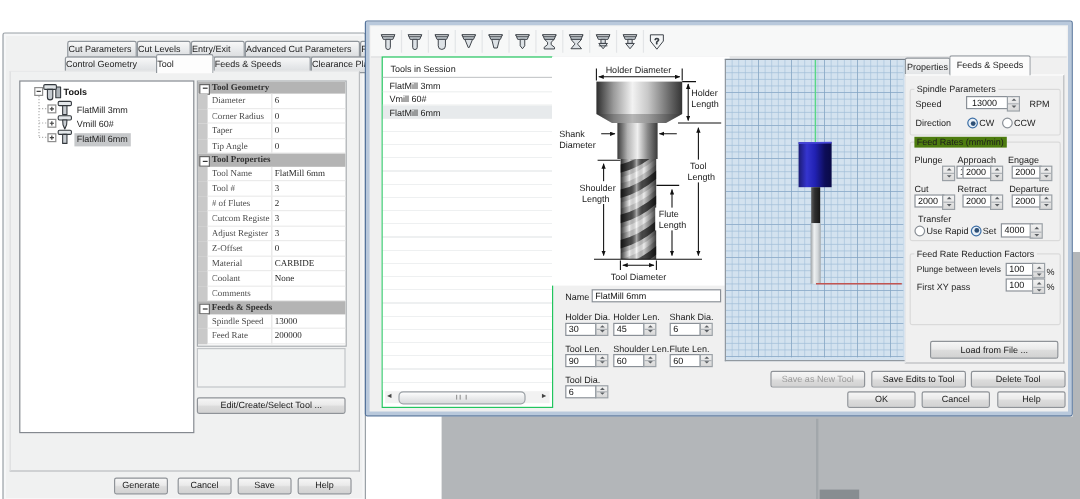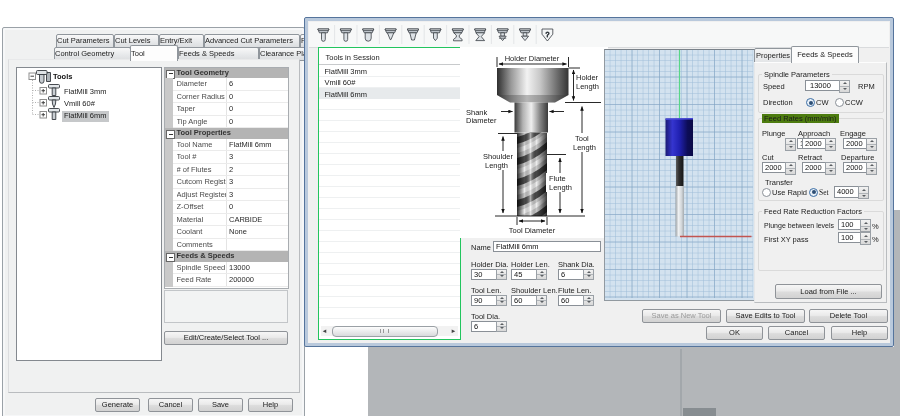--- a/index.html
+++ b/index.html
@@ -99,21 +99,21 @@
         <rect x="31.5" y="40.5" width="11" height="3.5" rx="1" fill="#e3e7ea"></rect>
         <path d="M35.2 44 h3.6 v7.5 h-3.6 z" fill="#c9ced3"></path>
       </g>
     </svg>
     <div class="lbl" style="left:36px;top:4px;font-weight:bold;color:#111;">Tools</div>
     <div class="lbl" style="left:47px;top:19px;">FlatMill 3mm</div>
     <div class="lbl" style="left:47px;top:31px;">Vmill 60#</div>
     <div class="lbl" style="left:45px;top:42.5px;background:#c6c8ca;padding:0.5px 2px 1.5px 2px;">FlatMill 6mm</div>
   </div>
 
-  <div class="abs" id="pgrid" style="left:160.5px;top:39px;width:123px;height:220px;background:#fff;border:1px solid #a8acb0;overflow:hidden;">
+  <div class="abs" id="pgrid" style="left:160.5px;top:39px;width:123px;height:220px;background:#fff;border:1px solid #a8acb0;overflow:hidden;font-family:Liberation Serif, serif;">
     <div class="grow ghead" style="top:0.0px;height:10.4px;line-height:10.5px;">
           <span class="gm"></span>
           <span class="gt">Tool Geometry</span>
         </div>
     <div class="grow" style="top:10.4px;height:12.5px;line-height:12.5px;">
           <span class="gg"></span>
           <span class="gd"></span>
           <span class="gb"></span>
           <span class="gl">Diameter</span>
           <span class="gv">6</span>
@@ -528,21 +528,21 @@
         <i></i>
       </div>
   <div class="tb" style="left:538px;top:143.5px;width:19px;height:9px;">2000</div>
       <div class="spin" style="left:561px;top:143.5px;height:11px;">
         <i></i>
       </div>
   <div class="lbl" style="left:460px;top:160px;">Transfer</div>
   <div class="radio" style="left:457px;top:169.5px;"></div>
       <div class="lbl" style="left:467px;top:169.5px;">Use Rapid</div>
   <div class="radio on" style="left:504px;top:169.5px;"></div>
-      <div class="lbl" style="left:514px;top:169.5px;font-family:Liberation Serif, serif;">Set</div>
+      <div class="lbl" style="left:514px;top:169.5px;">Set</div>
   <div class="tb" style="left:529px;top:168px;width:21px;height:9.5px;">4000</div>
       <div class="spin" style="left:553px;top:168px;height:11px;">
         <i></i>
       </div>
 
   <div class="grpline" style="left:453px;top:193px;width:124px;height:58px;"></div>
   <div class="lbl" style="left:457px;top:189px;background:#f0f0f0;padding:0 2px;">Feed Rate Reduction Factors</div>
   <div class="lbl" style="left:459px;top:204px;font-size:7px;">Plunge between levels</div>
   <div class="tb" style="left:533px;top:201px;width:19px;height:9px;">100</div>
       <div class="spin" style="left:555px;top:201px;height:11px;">

